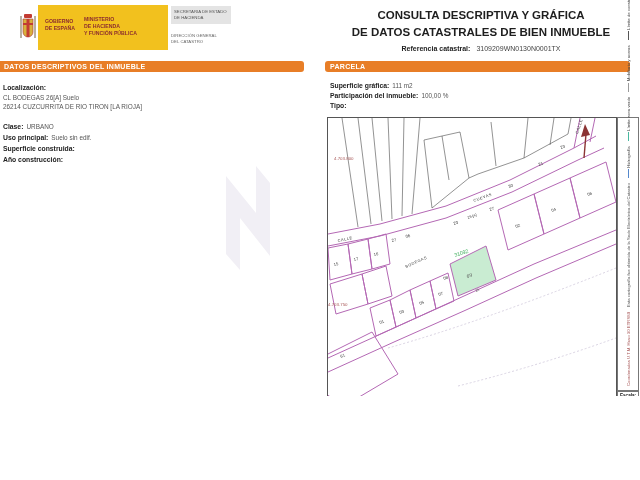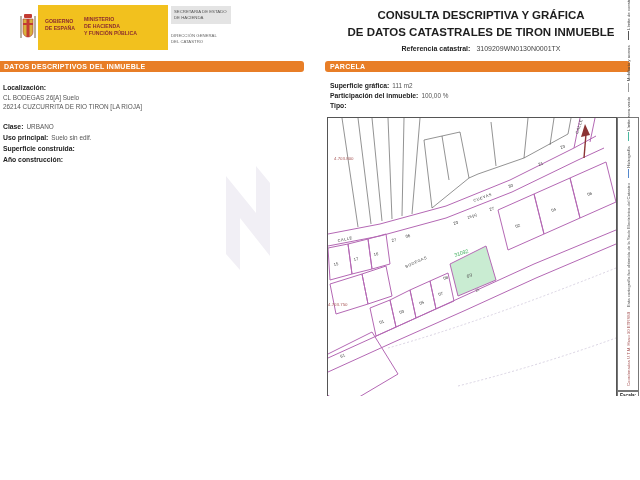--- a/index.html
+++ b/index.html
@@ -81,21 +81,21 @@
     <div>SECRETARÍA DE ESTADO</div>
     <div>DE HACIENDA</div>
   </div>
   <div class="dirbox">
     <div>DIRECCIÓN GENERAL</div>
     <div>DEL CATASTRO</div>
   </div>
 
   <div class="doc-title">
     <div>CONSULTA DESCRIPTIVA Y GRÁFICA</div>
-    <div>DE DATOS CATASTRALES DE TIRON INMUEBLE</div>
+    <div>DE DATOS CATASTRALES DE BIEN INMUEBLE</div>
   </div>
   <div class="ref-row">
     <span class="lbl">Referencia catastral:</span><span class="val">3109209WN0130N0001TX</span>
   </div>
 
   <div class="bar bar-left">DATOS DESCRIPTIVOS DEL INMUEBLE</div>
 
   <div class="frow" style="left:3px;top:84px;"><b>Localización:</b></div>
   <div class="addr" style="left:3px;top:94px;">CL BODEGAS 26[A] Suelo</div>
   <div class="addr" style="left:3px;top:103px;">26214 CUZCURRITA DE RIO TIRON [LA RIOJA]</div>

